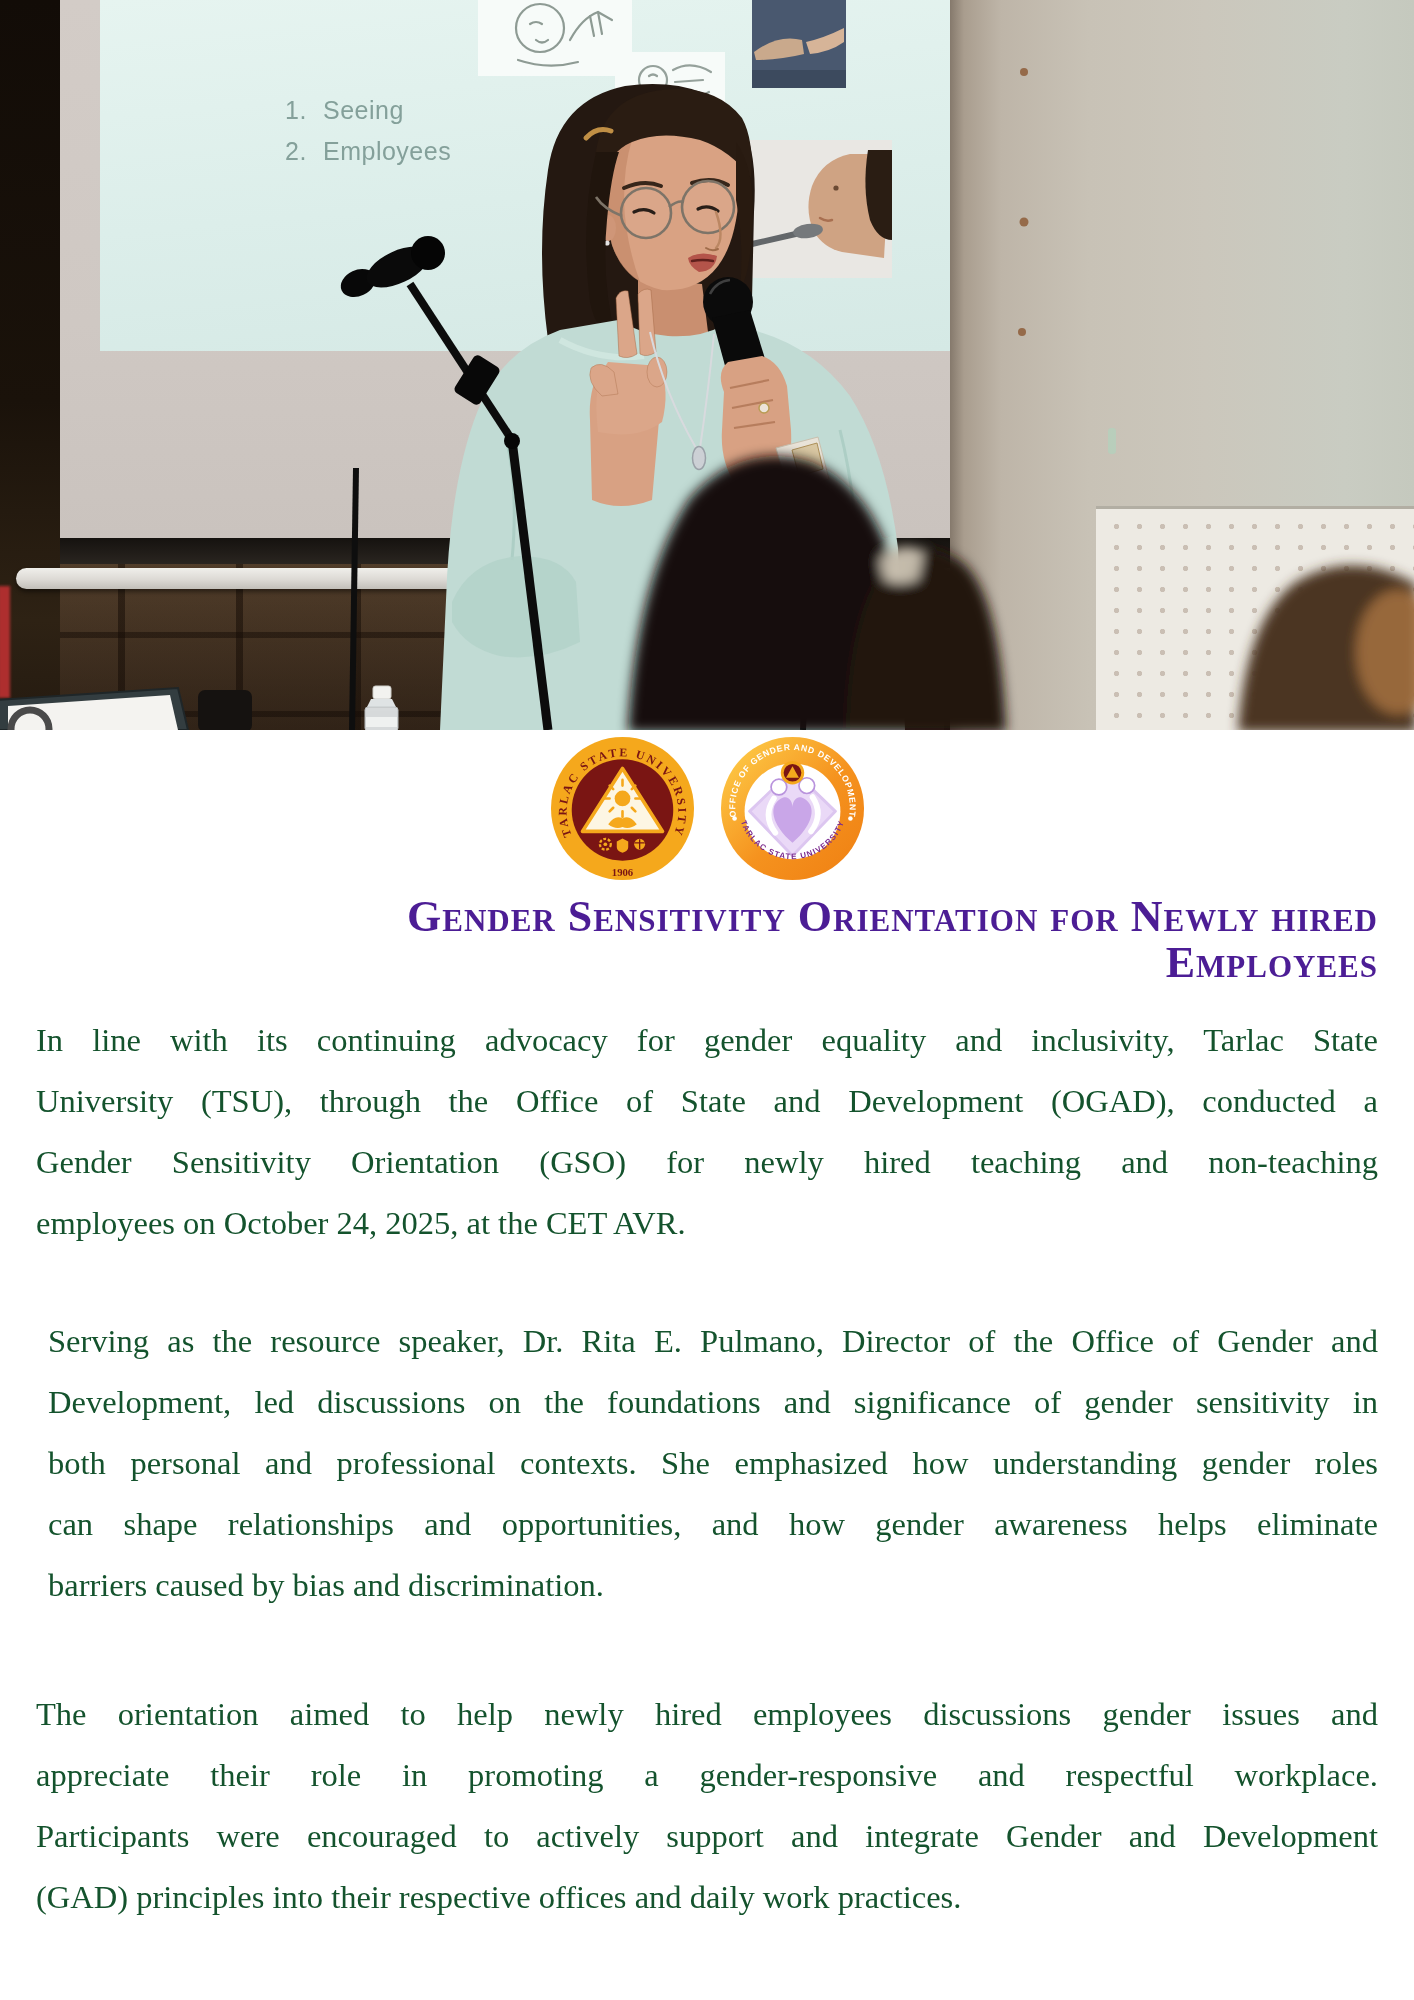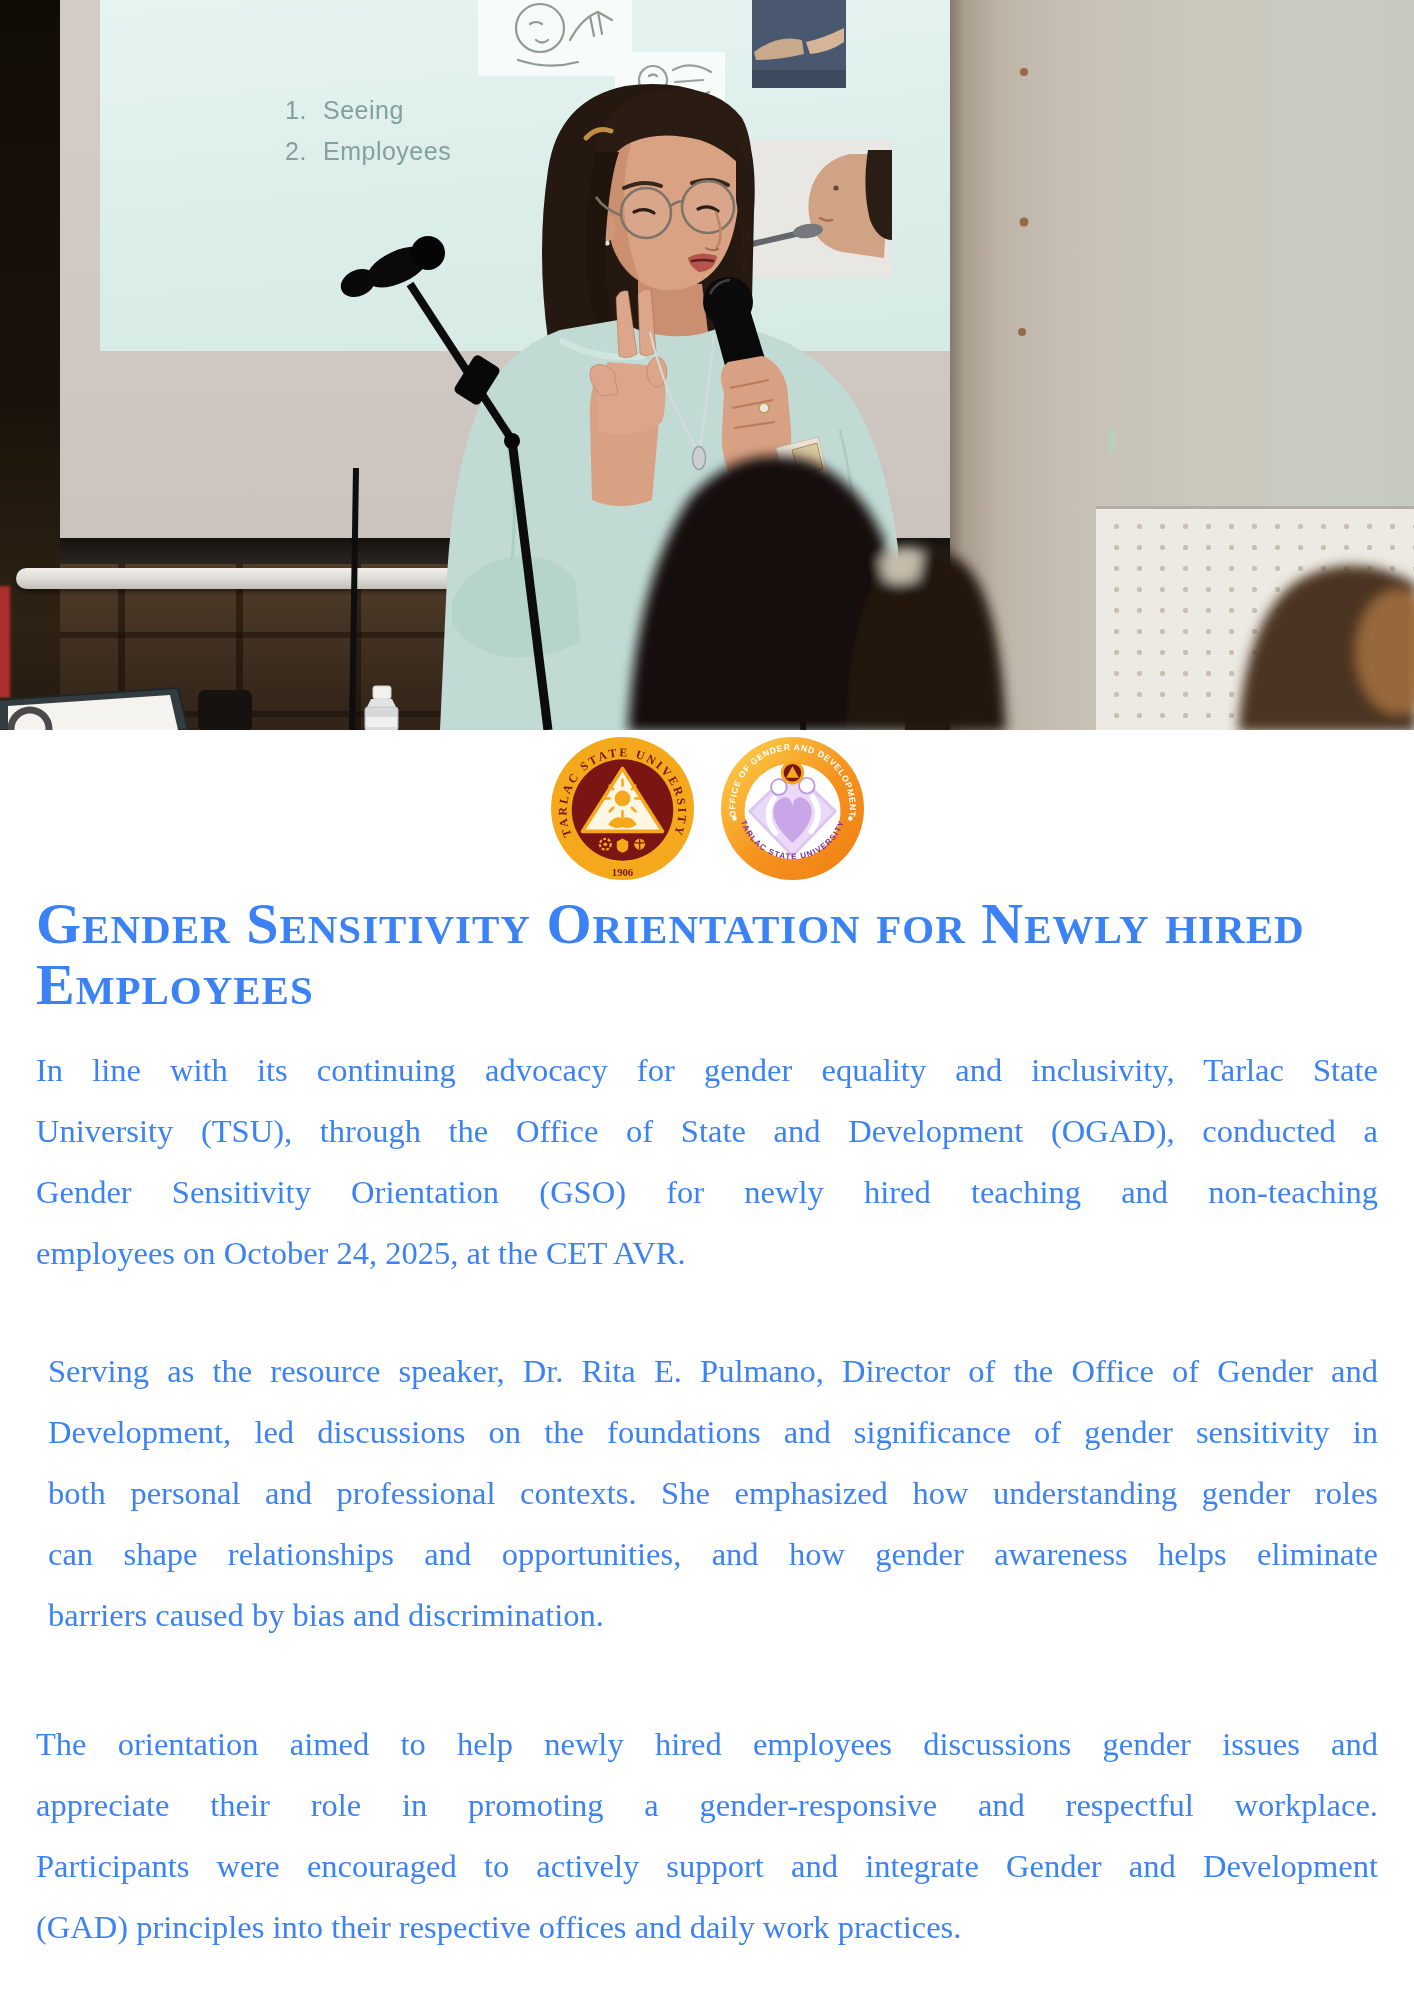--- a/index.html
+++ b/index.html
@@ -44,24 +44,24 @@
   .sketch.a{left:378px;top:0;width:154px;height:76px;}
   .sketch.b{left:515px;top:52px;width:110px;height:58px;}
   .thumb{position:absolute;}
   .thumb.t1{left:652px;top:0;width:94px;height:88px;background:#49586f;}
   .thumb.t2{left:650px;top:140px;width:142px;height:138px;background:#e9e7e3;}
 
   
   .content{padding:0 36px;}
   .logos{display:flex;justify-content:center;gap:27px;margin-top:7px;}
   .logo{width:143px;height:143px;}
-  .title{margin:14px 0 24px 0;text-align:left;font-variant:small-caps;font-weight:bold;
-    color:#3b82f6;font-size:58px;line-height:1.05;letter-spacing:1px;}
+  .title{margin:14px 0 24px 0;text-align:right;font-variant:small-caps;font-weight:bold;
+    color:#4c1d95;font-size:44px;line-height:1.05;letter-spacing:1px;}
   .title .tl{display:block;}
-  .para{font-size:32.5px;line-height:61px;color:#3b82f6;}
+  .para{font-size:32.5px;line-height:61px;color:#14532d;}
   .para .line{text-align:justify;text-align-last:justify;}
   .para .line.last{text-align-last:left;}
   .para.p1{margin-bottom:57px;}
   .para.p2{margin-bottom:68px;margin-left:12px;}
 </style>
 </head>
 <body>
 
 <div class="page">
 

